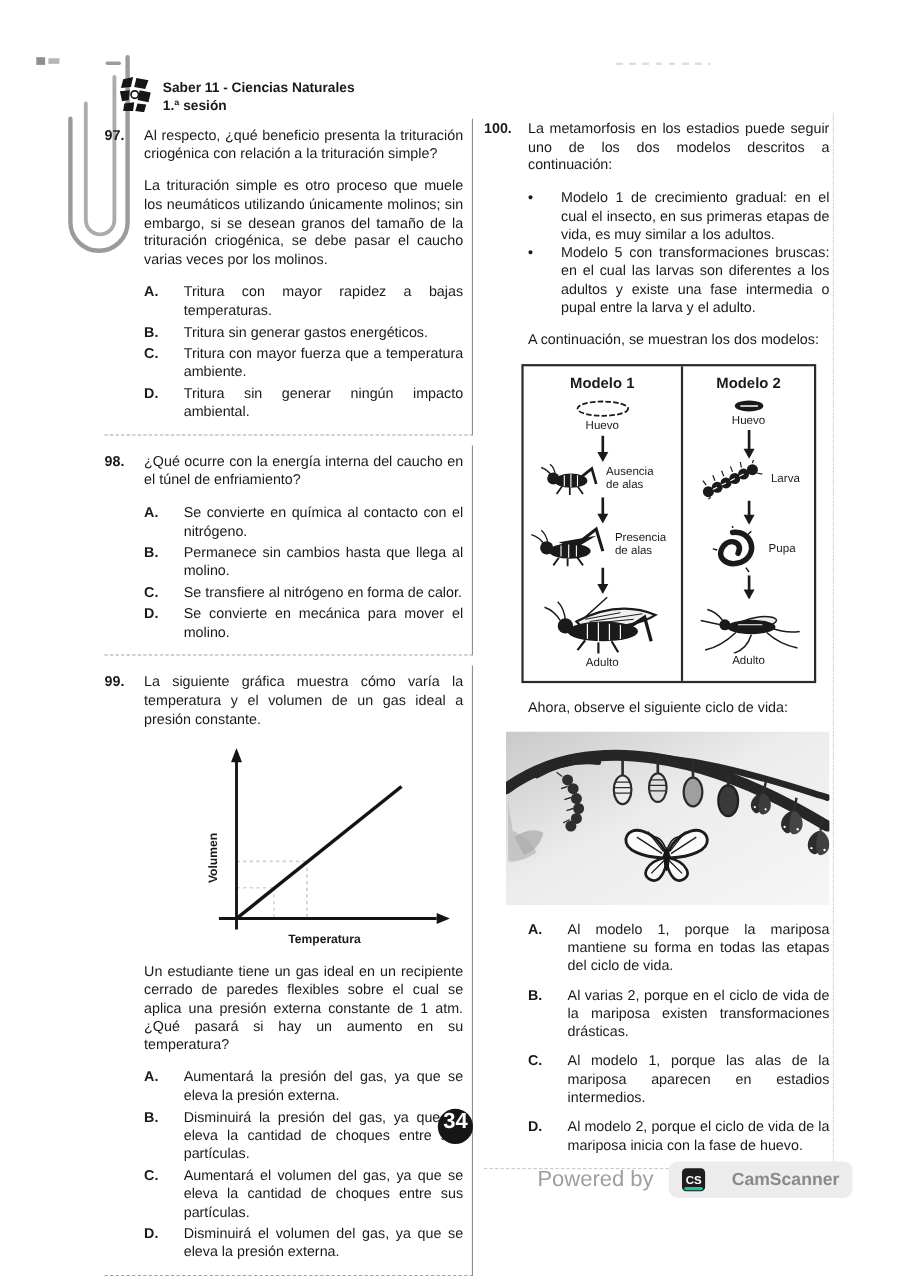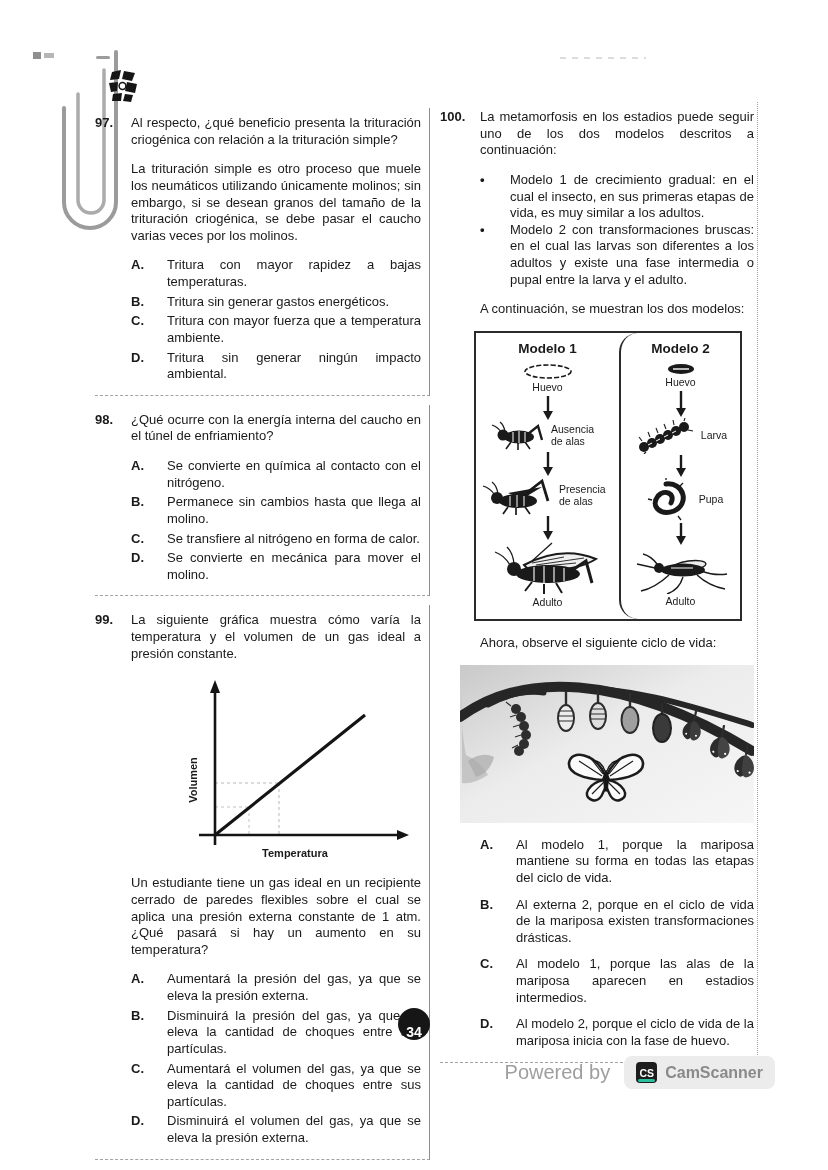--- a/index.html
+++ b/index.html
@@ -48,38 +48,38 @@
 
   
   .chart-wrap{width:262px;margin:2px 0 10px 26px;}
   .chart-title{font-weight:700;font-size:14px;text-align:center;margin-bottom:4px;}
   .chart-svg{display:block;}
   .axlbl{font-size:11px;font-weight:700;fill:#1a1a1a;}
 
   
   .models-box{margin:2px 0 14px -6px;width:264px;border:2px solid #2b2b2b;display:flex;background:#fff;}
   .model-col{flex:1;padding:7px 4px 10px 4px;display:flex;flex-direction:column;align-items:center;}
-  .model-col+.model-col{border-left:2px solid #2b2b2b;border-radius:19px;}
+  .model-col+.model-col{border-left:2px solid #2b2b2b;}
   .model-title{font-weight:700;font-size:13.5px;margin-bottom:6px;}
   .stage-row{display:flex;align-items:center;gap:5px;}
   .stage-label{font-size:10.5px;line-height:1.1;color:#1a1a1a;}
   .sl-narrow{width:56px;}
   .stage-center{font-size:10.5px;margin-top:1px;}
   .arrow-svg{display:block;margin:1px 0;}
 
   
   .cycle-fig{margin:2px 0 14px -20px;display:block;}
 
   
   .page-badge{position:absolute;left:398px;top:1008px;width:32px;height:32px;border-radius:50%;
-      background:#161616;color:#fff;font-weight:700;font-size:14px;
-      display:flex;align-items:flex-end;justify-content:center;}
+      background:#161616;color:#fff;font-weight:700;font-size:20px;
+      display:flex;align-items:flex-start;justify-content:center;}
   .camscanner{position:absolute;right:53px;top:1056px;display:flex;align-items:center;gap:14px;}
   .pwd{color:#9e9e9e;font-size:20px;}
-  .cs-badge{display:flex;align-items:center;gap:8px;background:#ececec;border-radius:8px;
+  .cs-badge{display:flex;align-items:center;gap:24px;background:#ececec;border-radius:8px;
       padding:6px 12px;cursor:pointer;}
   .cs-icon{position:relative;width:21px;height:21px;background:#1d1d1d;border-radius:4px;
       color:#fff;font-weight:700;font-size:10.5px;display:flex;align-items:center;justify-content:center;}
   .cs-icon::after{content:"";position:absolute;left:2px;right:2px;bottom:1px;height:3px;
       background:#2bbf9e;border-radius:2px;}
   .cs-name{color:#8a8a8a;font-size:16px;font-weight:600;}
 </style>
 </head>
 <body>
 
@@ -97,20 +97,24 @@
   <header class="hdr">
     <svg width="30" height="32" viewBox="0 0 30 32">
       <polygon points="4,2 13,0 11,9 2,10" fill="#161616"></polygon>
       <polygon points="16,1 27,3 24,11 14,9" fill="#161616"></polygon>
       <polygon points="1,13 10,12 9,21 3,22" fill="#161616"></polygon>
       <polygon points="19,12 29,14 27,23 17,21" fill="#161616"></polygon>
       <polygon points="5,24 14,23 13,31 4,31" fill="#161616"></polygon>
       <polygon points="17,24 25,25 23,32 15,31" fill="#161616"></polygon>
       <circle cx="14.5" cy="16" r="3.4" fill="#ffffff" stroke="#161616" stroke-width="1.5"></circle>
     </svg>
+    <div class="hdr-text">
+      <div class="hdr-title">Saber 11 - Ciencias Naturales</div>
+      <div class="hdr-session">1.ª sesión</div>
+    </div>
   </header>
 
   <div class="col col-left">
 
     <section class="qblock">
       <div class="qgrid">
         <span class="qnum">97.</span>
         <div class="qbody">
           <p class="qp">Al respecto, ¿qué beneficio presenta la trituración criogénica con relación a la trituración simple?</p>
           <p class="qp">La trituración simple es otro proceso que muele los neumáticos utilizando únicamente molinos; sin embargo, si se desean granos del tamaño de la trituración criogénica, se debe pasar el caucho varias veces por los molinos.</p>
@@ -215,21 +219,21 @@
         <div class="qbody">
           <p class="qp">La metamorfosis en los estadios puede seguir uno de los dos modelos descritos a continuación:</p>
 
           <div class="bullets">
             <div class="bullet">
               <span class="bdot">•</span>
               <span class="ot">Modelo 1 de crecimiento gradual: en el cual el insecto, en sus primeras etapas de vida, es muy similar a los adultos.</span>
             </div>
             <div class="bullet">
               <span class="bdot">•</span>
-              <span class="ot">Modelo 2 con transformaciones bruscas: en el cual las larvas son diferentes a los adultos y existe una fase intermedia o pupal entre la larva y el adulto.</span>
+              <span class="ot">Modelo 5 con transformaciones bruscas: en el cual las larvas son diferentes a los adultos y existe una fase intermedia o pupal entre la larva y el adulto.</span>
             </div>
           </div>
 
           <p class="qp">A continuación, se muestran los dos modelos:</p>
 
           <div class="models-box">
             <div class="model-col">
               <div class="model-title">Modelo 1</div>
               <svg width="52" height="17" viewBox="0 0 52 17">
                 <ellipse cx="26" cy="8.5" rx="23" ry="6.5" fill="none" stroke="#1a1a1a" stroke-width="1.6" stroke-dasharray="5 2"></ellipse>
@@ -414,21 +418,21 @@
           </svg>
 
 
           <div class="opts opts-sp">
             <div class="opt">
               <span class="ol">A.</span>
               <span class="ot">Al modelo 1, porque la mariposa mantiene su forma en todas las etapas del ciclo de vida.</span>
             </div>
             <div class="opt">
               <span class="ol">B.</span>
-              <span class="ot">Al externa 2, porque en el ciclo de vida de la mariposa existen transformaciones drásticas.</span>
+              <span class="ot">Al varias 2, porque en el ciclo de vida de la mariposa existen transformaciones drásticas.</span>
             </div>
             <div class="opt">
               <span class="ol">C.</span>
               <span class="ot">Al modelo 1, porque las alas de la mariposa aparecen en estadios intermedios.</span>
             </div>
             <div class="opt">
               <span class="ol">D.</span>
               <span class="ot">Al modelo 2, porque el ciclo de vida de la mariposa inicia con la fase de huevo.</span>
             </div>
           </div>

